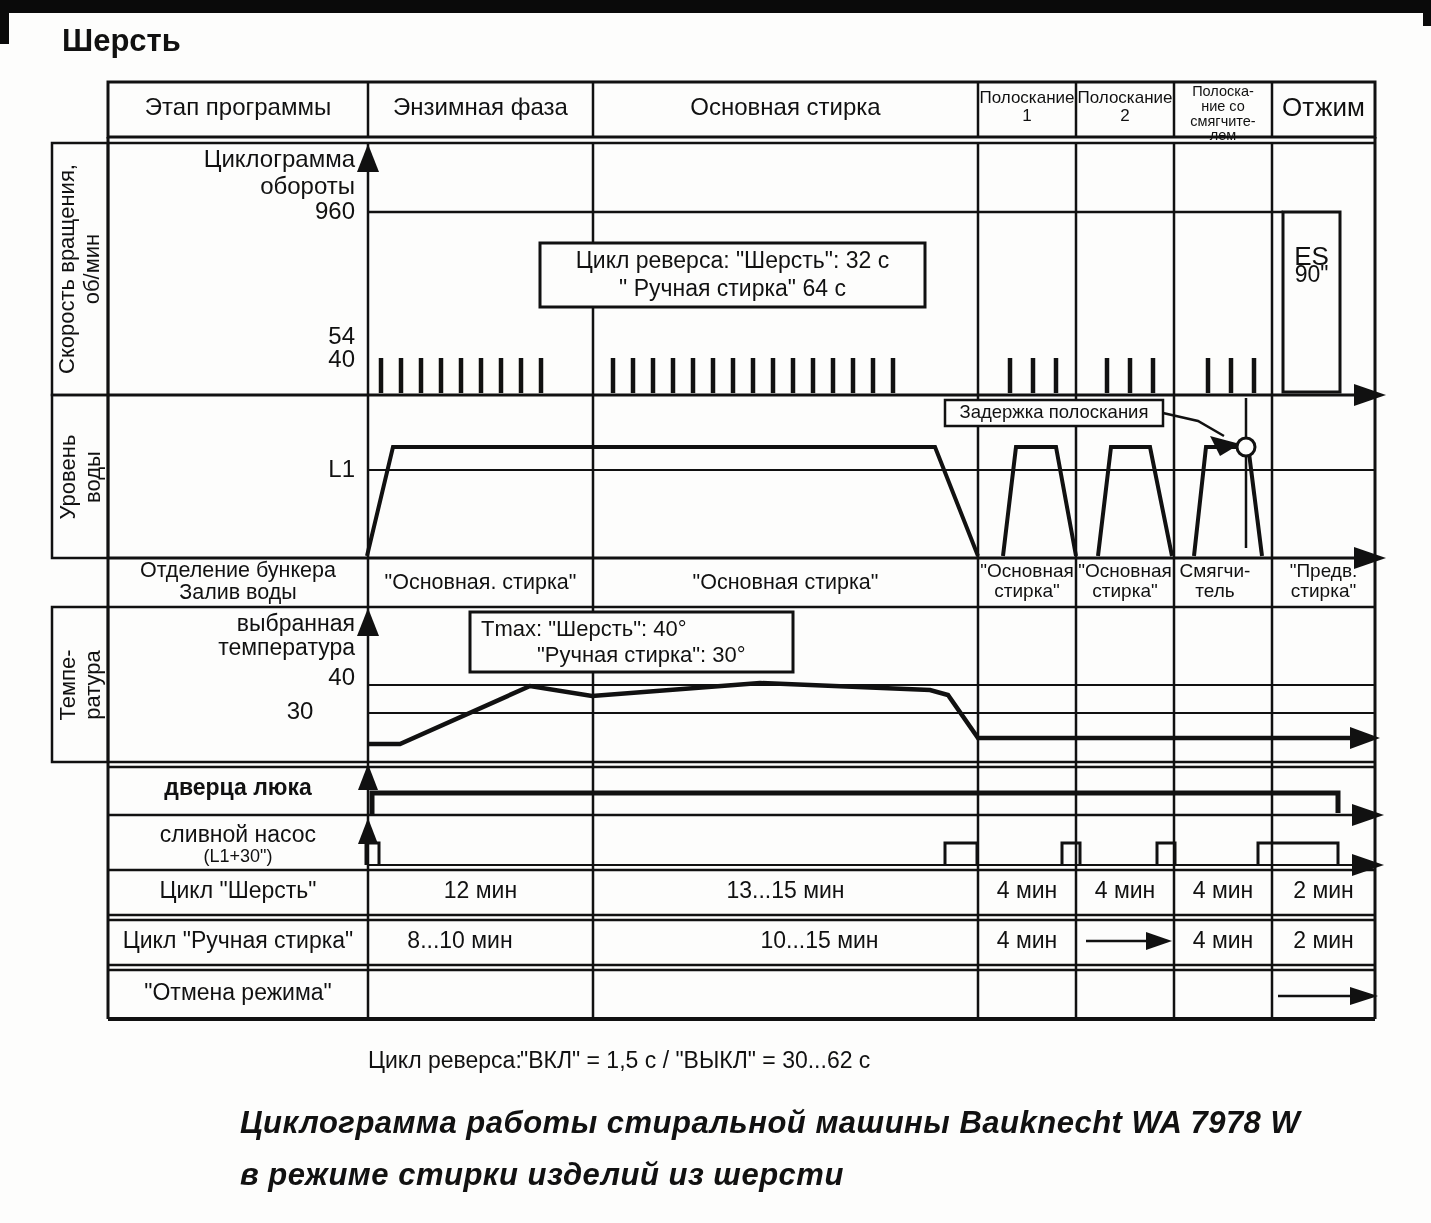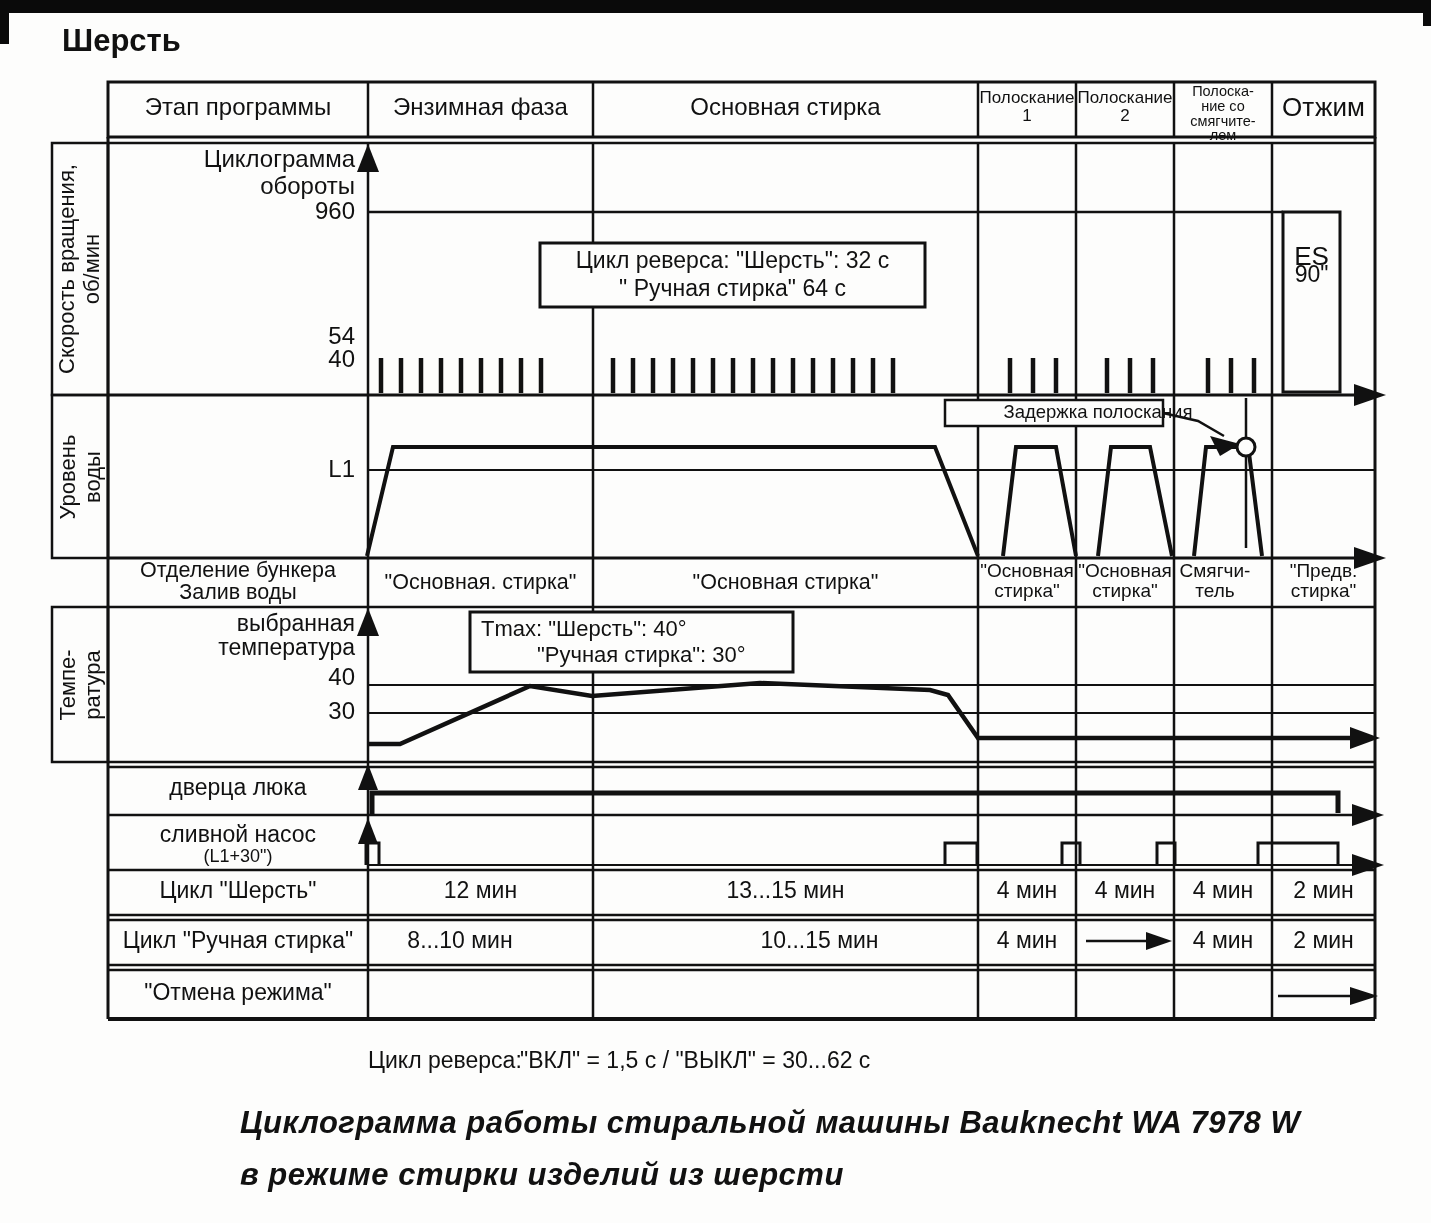--- a/index.html
+++ b/index.html
@@ -188,43 +188,43 @@
 обороты</div>
 <div class="t r" style="left:245px;top:198px;width:110px;font-size:24px;">960</div>
 <div class="t r" style="left:245px;top:323px;width:110px;font-size:24px;">54</div>
 <div class="t r" style="left:245px;top:346px;width:110px;font-size:24px;">40</div>
 <div class="t c pre" style="left:542px;top:247px;width:381px;font-size:23px;line-height:1.2;">Цикл реверса: "Шерсть": 32 с
 " Ручная стирка" 64 с</div>
 <div class="t c" style="left:1283px;top:221px;width:57px;font-size:26px;margin-top:21px;">ES</div>
 <div class="t c" style="left:1283px;top:262px;width:57px;font-size:23px;">90"</div>
 
 <div class="t r" style="left:275px;top:456px;width:80px;font-size:24px;">L1</div>
-<div class="t c" style="left:947px;top:402px;width:214px;font-size:18.5px;margin-left:44px;">Задержка полоскания</div>
+<div class="t c" style="left:947px;top:402px;width:214px;font-size:18.5px;">Задержка полоскания</div>
 
 <div class="t c pre" style="left:108px;top:560px;width:260px;font-size:21.5px;line-height:1.02;">Отделение бункера
 Залив воды</div>
 <div class="t c" style="left:368px;top:570px;width:225px;font-size:21.5px;">"Основная. стирка"</div>
 <div class="t c" style="left:593px;top:570px;width:385px;font-size:21.5px;">"Основная стирка"</div>
 <div class="t c pre" style="left:978px;top:561px;width:98px;font-size:19px;line-height:1.05;">"Основная
 стирка"</div>
 <div class="t c pre" style="left:1076px;top:561px;width:98px;font-size:19px;line-height:1.05;">"Основная
 стирка"</div>
 <div class="t c pre" style="left:1174px;top:561px;width:82px;font-size:19px;line-height:1.05;">Смягчи-
 тель</div>
 <div class="t c pre" style="left:1272px;top:561px;width:103px;font-size:19px;line-height:1.05;">"Предв.
 стирка"</div>
 
 <div class="t r pre" style="left:135px;top:611px;width:220px;font-size:23px;line-height:1.05;">выбранная
 температура</div>
 <div class="t r" style="left:245px;top:664px;width:110px;font-size:24px;">40</div>
-<div class="t r" style="left:245px;top:698px;width:110px;font-size:24px;">30</div>
+<div class="t r" style="left:245px;top:698px;width:110px;font-size:24px;text-align:center;">30</div>
 <div class="t" style="left:481px;top:617px;width:305px;font-size:22px;">Tmax: "Шерсть":  40°</div>
 <div class="t" style="left:537px;top:643px;width:255px;font-size:22px;">"Ручная стирка": 30°</div>
 
-<div class="t c" style="left:108px;top:775px;width:260px;font-size:23px;">дверца люка</div>
+<div class="t c" style="left:108px;top:775px;width:260px;font-size:23px;font-weight:bold;">дверца люка</div>
 <div class="t c" style="left:108px;top:822px;width:260px;font-size:23px;">сливной насос</div>
 <div class="t c" style="left:108px;top:846px;width:260px;font-size:18px;">(L1+30")</div>
 
 <div class="t c" style="left:108px;top:878px;width:260px;font-size:23px;">Цикл "Шерсть"</div>
 <div class="t c" style="left:368px;top:878px;width:225px;font-size:23px;">12 мин</div>
 <div class="t c" style="left:593px;top:878px;width:385px;font-size:23px;">13...15 мин</div>
 <div class="t c" style="left:978px;top:878px;width:98px;font-size:23px;">4 мин</div>
 <div class="t c" style="left:1076px;top:878px;width:98px;font-size:23px;">4 мин</div>
 <div class="t c" style="left:1174px;top:878px;width:98px;font-size:23px;">4 мин</div>
 <div class="t c" style="left:1272px;top:878px;width:103px;font-size:23px;">2 мин</div>

